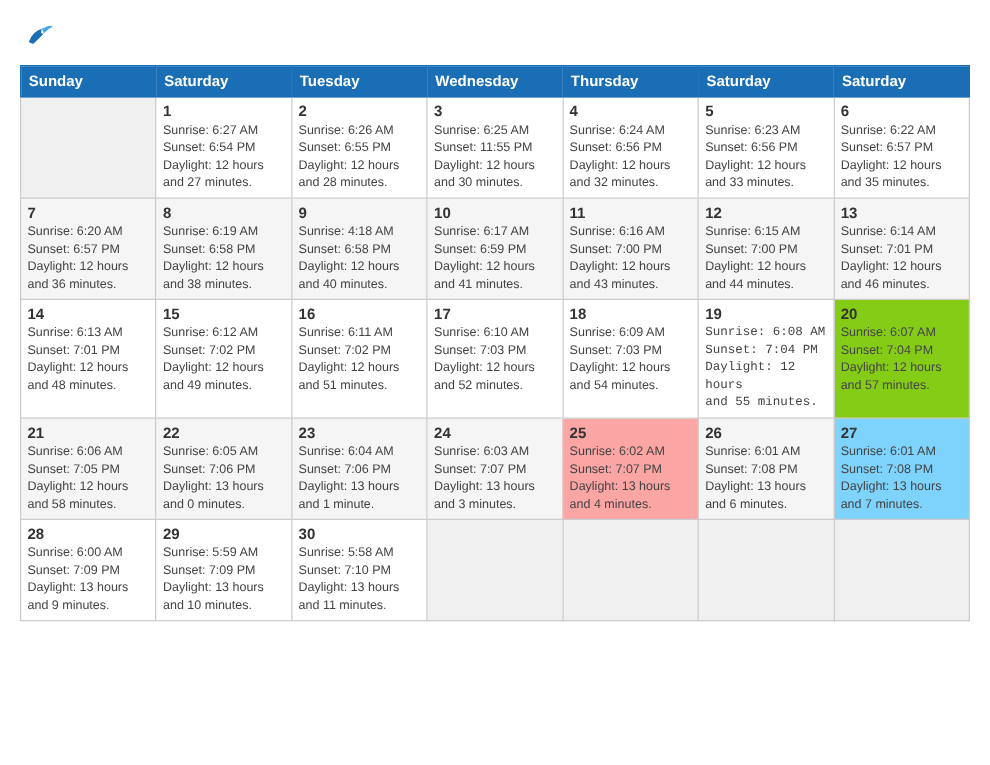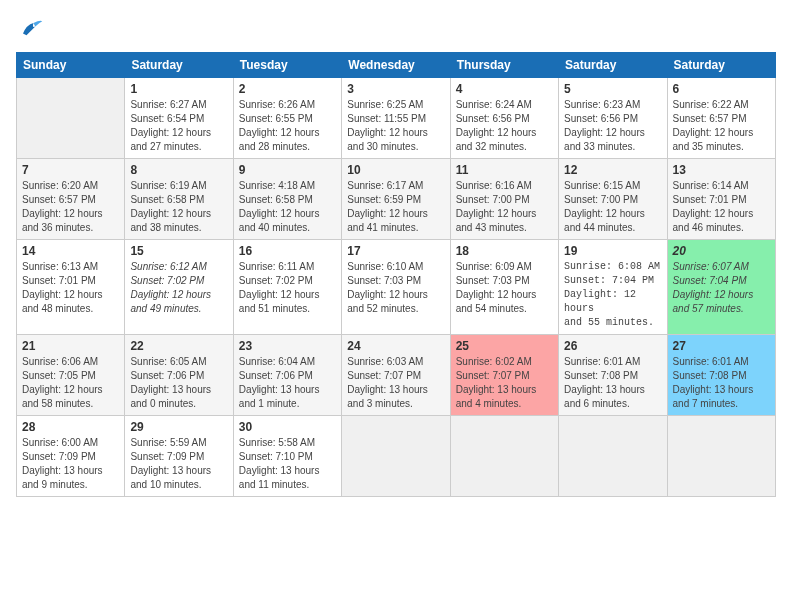--- a/index.html
+++ b/index.html
@@ -217,21 +217,21 @@
       <tr>
         <td style="background: rgb(255, 255, 255);">
           <span class="day-num">14</span>
           <div class="day-info" style="white-space: pre-line;">Sunrise: 6:13 AM
 Sunset: 7:01 PM
 Daylight: 12 hours
 and 48 minutes.</div>
         </td>
         <td style="background: rgb(255, 255, 255);">
           <span class="day-num">15</span>
-          <div class="day-info" style="white-space: pre-line; font-style: italic;">Sunrise: 6:12 AM
+          <div class="day-info" style="white-space: pre-line;">Sunrise: 6:12 AM
 Sunset: 7:02 PM
 Daylight: 12 hours
 and 49 minutes.</div>
         </td>
         <td style="background: rgb(255, 255, 255); margin-left: 48px;">
           <span class="day-num">16</span>
           <div class="day-info" style="white-space: pre-line;">Sunrise: 6:11 AM
 Sunset: 7:02 PM
 Daylight: 12 hours
 and 51 minutes.</div>
@@ -250,21 +250,21 @@
 Daylight: 12 hours
 and 54 minutes.</div>
         </td>
         <td style="background: rgb(255, 255, 255);">
           <span class="day-num">19</span>
           <div class="day-info" style="white-space: pre-line; font-family: Liberation Mono, monospace;">Sunrise: 6:08 AM
 Sunset: 7:04 PM
 Daylight: 12 hours
 and 55 minutes.</div>
         </td>
-        <td style="background: #86efac; font-style: italic;">
+        <td style="background: #84cc16;">
           <span class="day-num">20</span>
           <div class="day-info" style="white-space: pre-line;">Sunrise: 6:07 AM
 Sunset: 7:04 PM
 Daylight: 12 hours
 and 57 minutes.</div>
         </td>
       </tr>
       <tr>
         <td style="background: rgb(245, 245, 245);">
           <span class="day-num">21</span>

